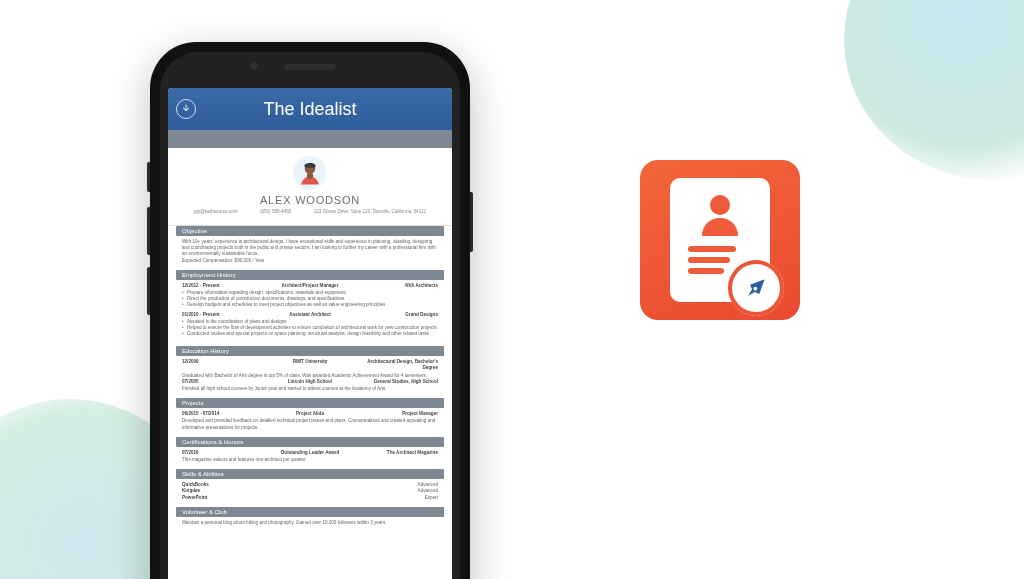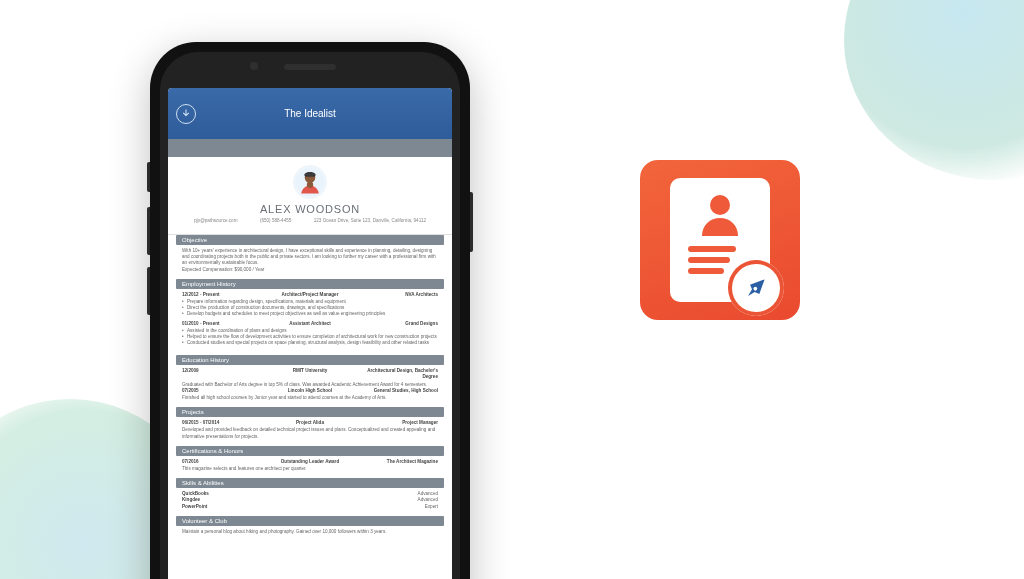--- a/index.html
+++ b/index.html
@@ -46,24 +46,24 @@
     width:52px; height:6px; border-radius:3px; background:#2f2f2f;
   }
   .cam { position:absolute; top:20px; left: calc(50% - 60px); width:8px; height:8px; border-radius:50%; background:#2f2f2f;}
   .screen {
     position: absolute; left: 18px; right: 18px; top: 46px; bottom: 18px;
     background: #fff; border-radius: 4px; overflow: hidden;
   }
 
   
   .appbar {
-    height: 51px;
+    height: 42px;
     background: linear-gradient(#3a6aa8, #2f5c9b);
     display: flex; align-items: center; justify-content: center;
-    color: #fff; font-size: 10px; position: relative;
+    color: #fff; font-size: 18px; position: relative;
   }
   .dl-btn {
     position: absolute; left: 8px; top: 50%; transform: translateY(-50%);
     width: 20px; height: 20px; border: 1.5px solid #cfe0f4; border-radius: 50%;
     display: flex; align-items: center; justify-content: center; color:#cfe0f4;
   }
   .dl-btn svg { width: 10px; height: 10px; display:block; }
 
   
   .page { padding: 0; font-size: 5.5px; color: #555; }

